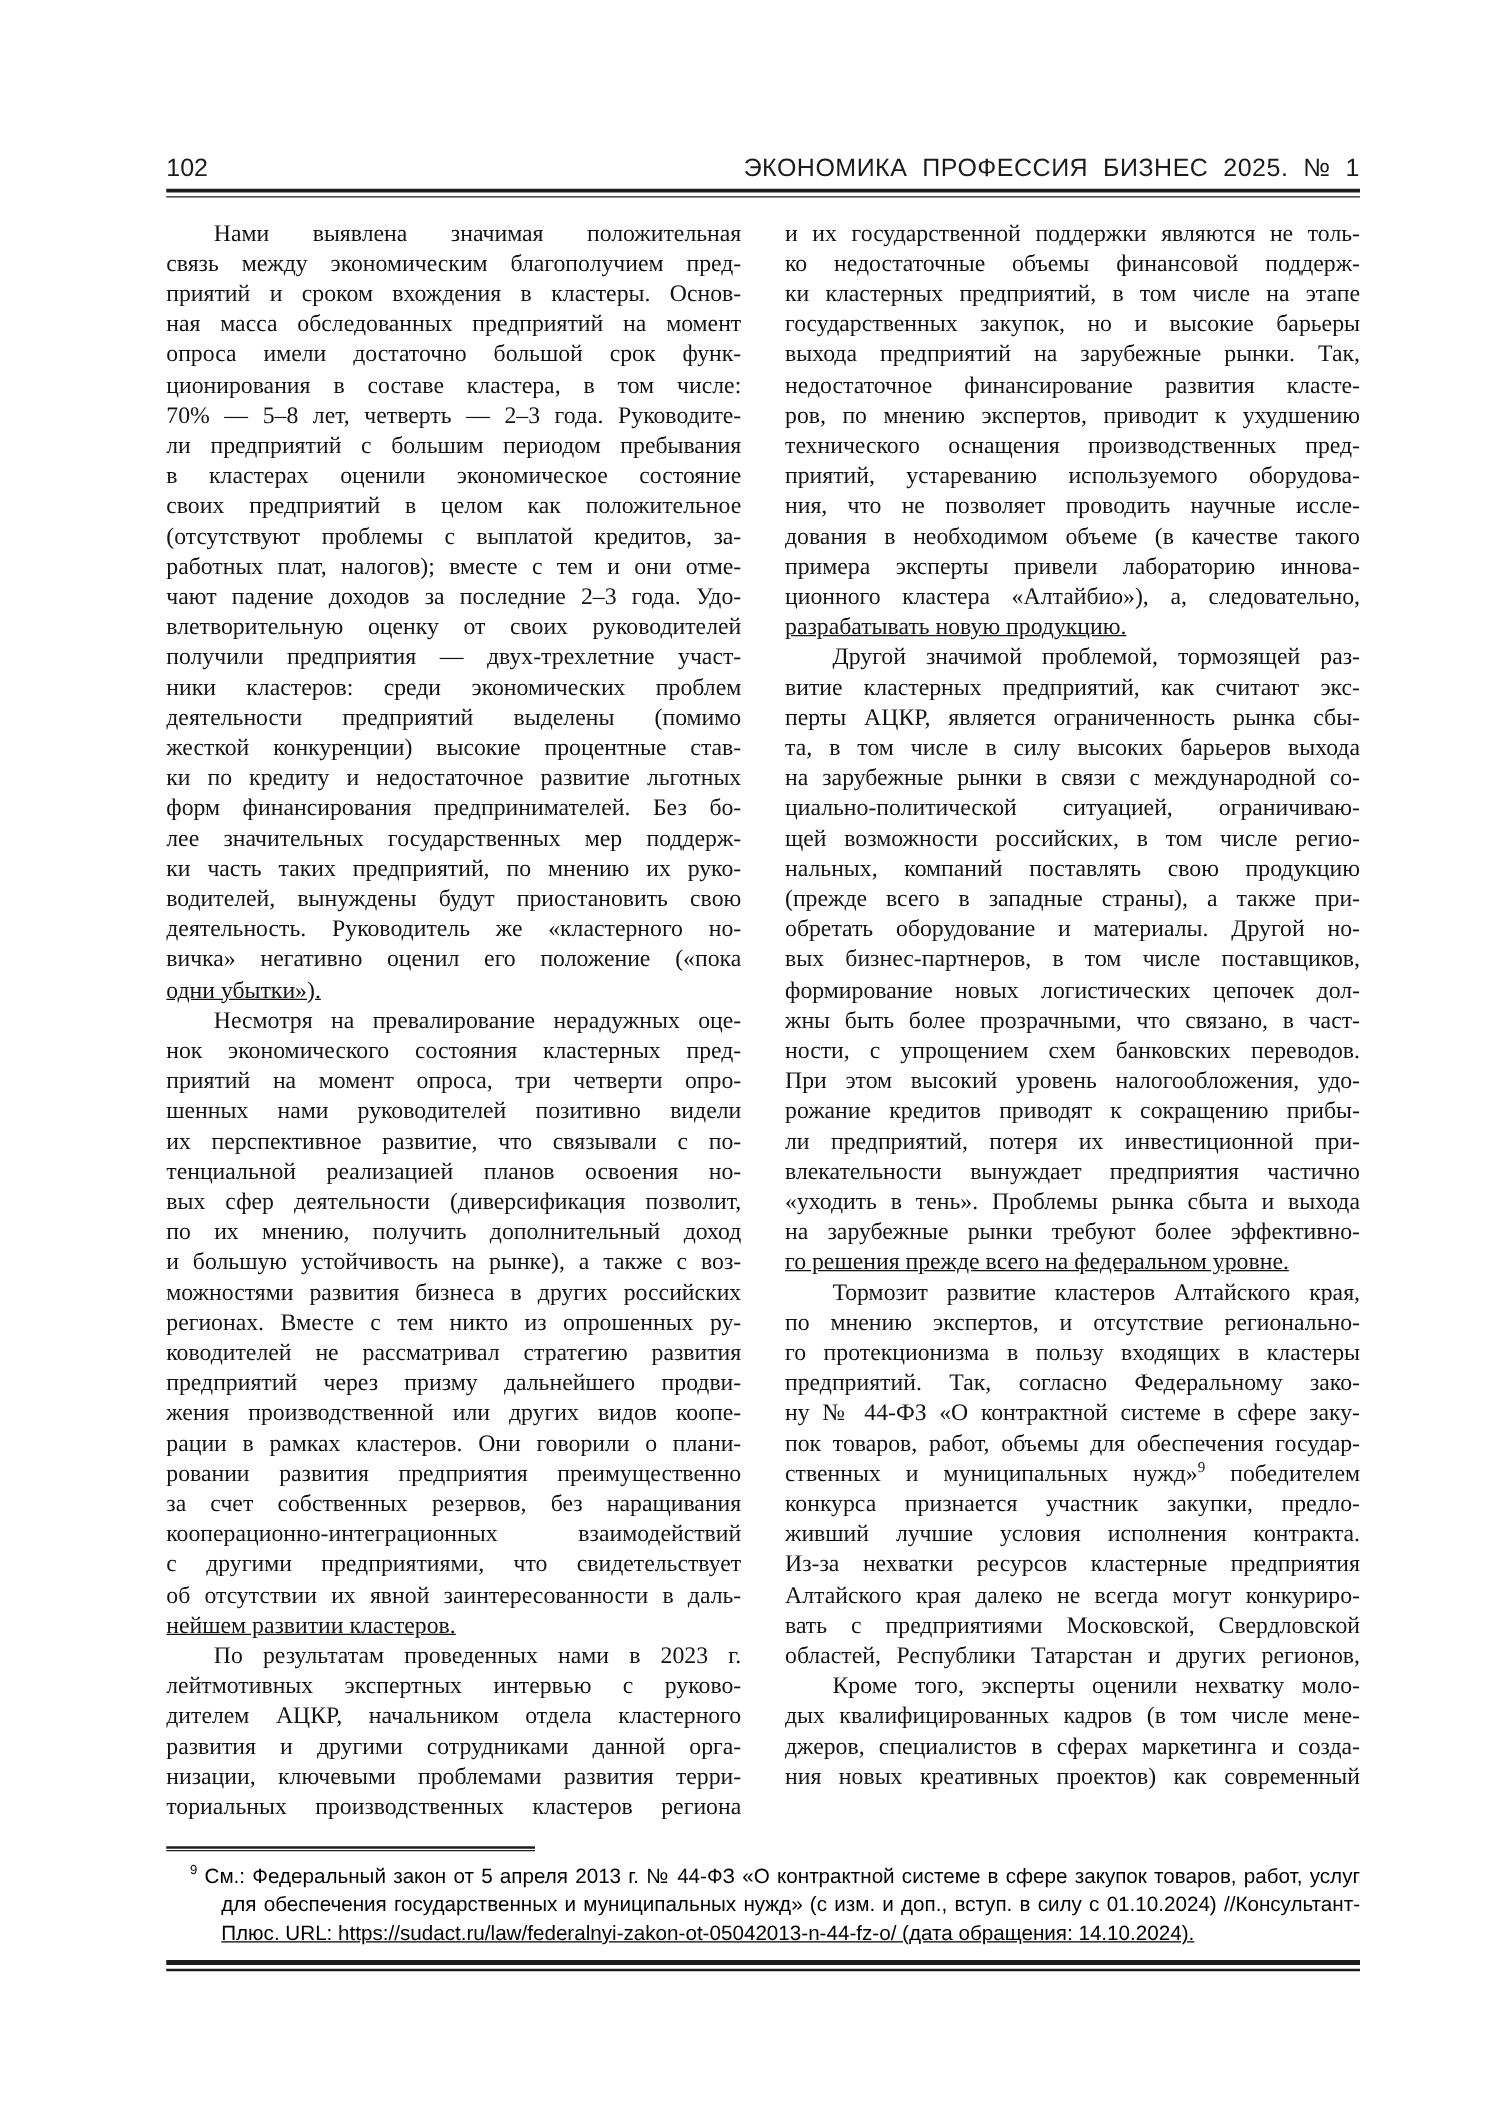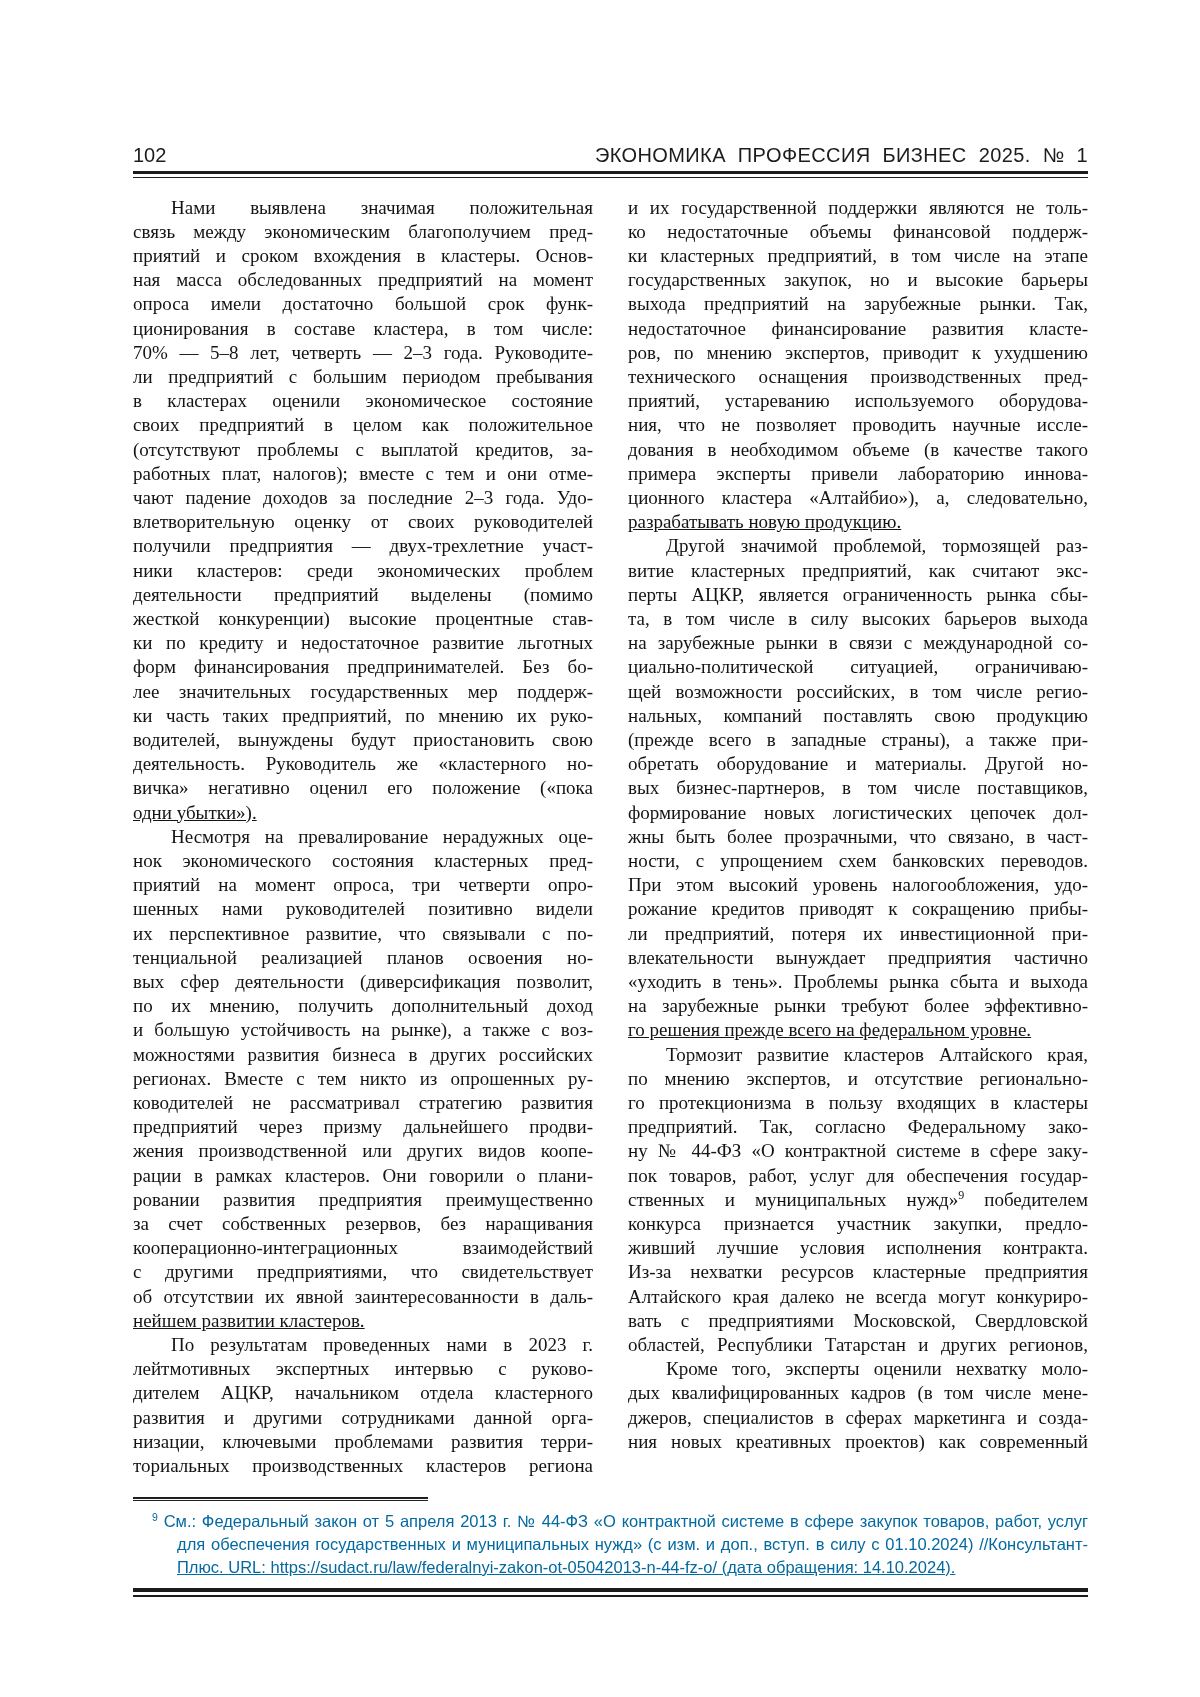--- a/index.html
+++ b/index.html
@@ -1,31 +1,31 @@
 <!DOCTYPE html>
 <html><head>
 <meta charset="utf-8">
 <style>
   html,body{margin:0;padding:0;background:#ffffff;}
   body{width:1200px;height:1697px;position:relative;font-family:"Liberation Serif",serif;color:#141414;overflow:hidden;}
   #content{position:absolute;left:133px;top:0;width:955px;}
   .pagehead{margin-top:125px;display:flex;justify-content:space-between;align-items:baseline;
     font-family:"Liberation Sans",sans-serif;font-size:20px;line-height:21px;color:#1c1c1c;}
-  .pagehead .journal{letter-spacing:0.4px;word-spacing:6px;margin-top:20px;}
+  .pagehead .journal{letter-spacing:0.4px;word-spacing:6px;}
   .rule-double{margin-top:5px;border-top:3.5px solid #1c1c1c;border-bottom:1.5px solid #1c1c1c;height:2.5px;}
   .cols{margin-top:18px;display:flex;gap:35px;height:1284px;overflow:hidden;}
   .col{width:460px;font-size:19px;line-height:24.2px;}
   .line{text-align:justify;text-align-last:justify;}
   .line.last{text-align-last:left;text-decoration:underline;}
   .line.indent{text-indent:38px;}
   .italic{}
   .sup{font-size:12px;vertical-align:super;line-height:0;}
   .footnote-rule{margin-top:17px;width:295px;border-top:2.5px solid #1f1f1f;border-bottom:1px solid #1f1f1f;height:1.5px;}
   .footnote{margin-top:9px;padding-left:44px;width:911px;font-family:"Liberation Sans",sans-serif;
-    font-size:16.5px;line-height:23px;color:#0369a1;}
+    font-size:16.5px;line-height:23px;color:#000000;}
   .footnote .line:first-child{text-indent:-25px;}
   .footnote .sup{font-size:10.5px;}
   .rule-bottom{margin-top:9px;border-top:4px solid #1c1c1c;border-bottom:2px solid #1c1c1c;height:3px;}
 </style>
 </head>
 <body>
 
 <div id="content">
   <div class="pagehead">
     <span>102</span>
@@ -134,21 +134,21 @@
           <div class="line"><span class="italic">«уходить в тень»</span><span>. Проблемы рынка сбыта и выхода</span></div>
           <div class="line">на зарубежные рынки требуют более эффективно-</div>
           <div class="line last">го решения прежде всего на федеральном уровне.</div>
         </div>
         <div>
           <div class="line indent">Тормозит развитие кластеров Алтайского края,</div>
           <div class="line">по мнению экспертов, и отсутствие регионально-</div>
           <div class="line">го протекционизма в пользу входящих в кластеры</div>
           <div class="line">предприятий. Так, согласно Федеральному зако-</div>
           <div class="line">ну № 44-ФЗ «О контрактной системе в сфере заку-</div>
-          <div class="line">пок товаров, работ, услуг для обеспечения государ-</div>
+          <div class="line">пок товаров, работ, объемы для обеспечения государ-</div>
           <div class="line"><span>ственных и муниципальных нужд»</span><span class="sup">9</span><span> победителем</span></div>
           <div class="line">конкурса признается участник закупки, предло-</div>
           <div class="line">живший лучшие условия исполнения контракта.</div>
           <div class="line">Из-за нехватки ресурсов кластерные предприятия</div>
           <div class="line">Алтайского края далеко не всегда могут конкуриро-</div>
           <div class="line">вать с предприятиями Московской, Свердловской</div>
           <div class="line">областей, Республики Татарстан и других регионов,</div>
         </div>
         <div>
           <div class="line indent">Кроме того, эксперты оценили нехватку моло-</div>

